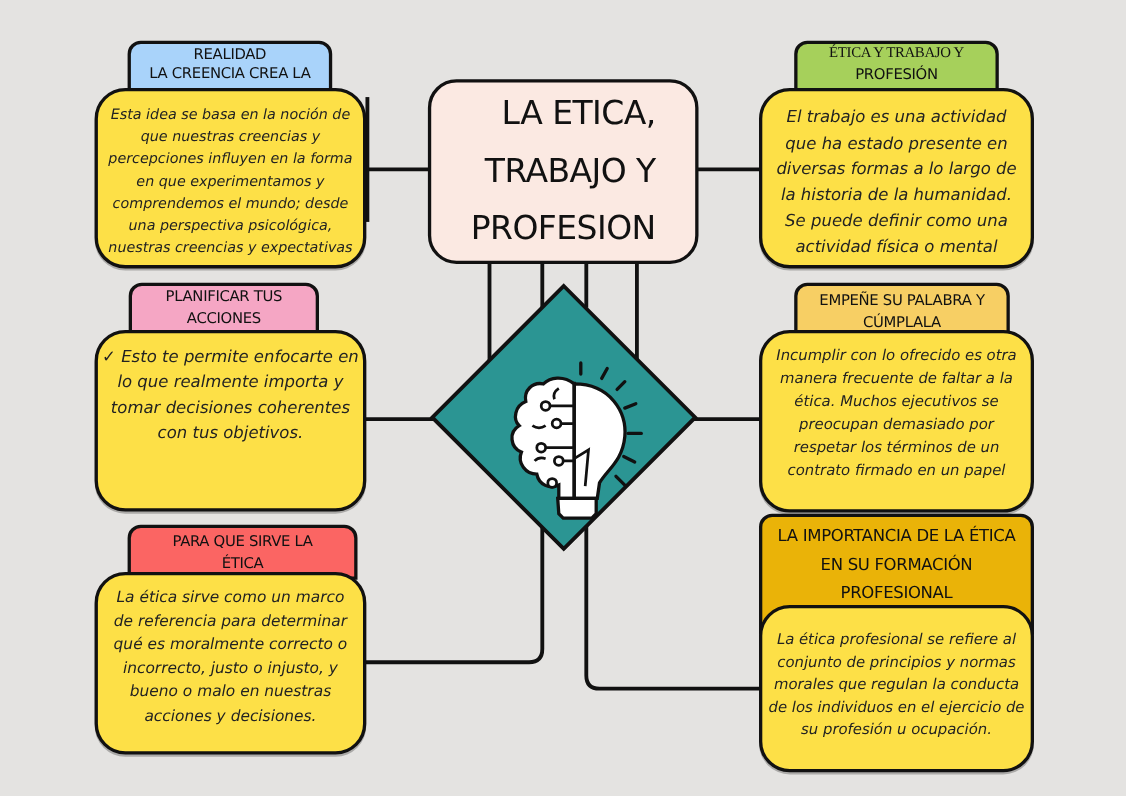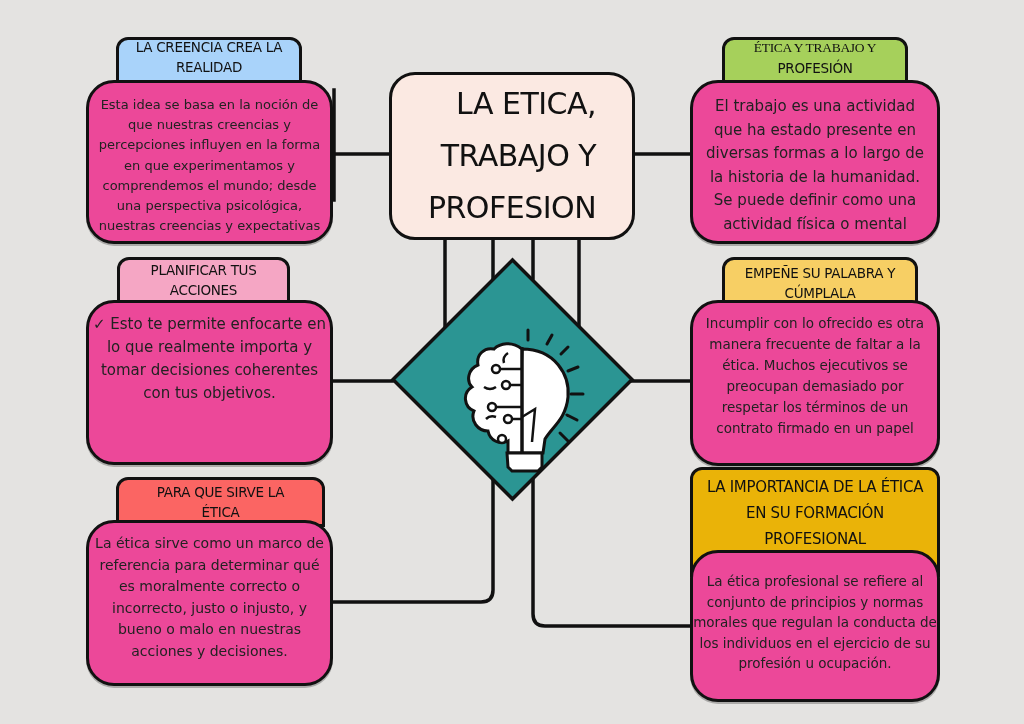--- a/index.html
+++ b/index.html
@@ -20,30 +20,31 @@
     font-family: "DejaVu Sans", sans-serif;
     font-size: 13.5px;
     line-height: 20px;
     color: #111;
     overflow: hidden;
     padding-top: 0px;
     letter-spacing: -0.3px;
   }
   .card {
     position: absolute;
-    background: #ec4899;
+    background: #fde047;
     border: 3.5px solid #111;
     border-radius: 28px;
     text-align: center;
     font-family: "DejaVu Sans", sans-serif;
     color: #222;
     display: flex;
     align-items: flex-start;
     overflow: hidden;
     box-shadow: 0 2px 0 rgba(0,0,0,0.25);
+    font-style: italic;
   }
   .card p { width: 100%; }
 
   .center-title {
     position: absolute;
     left: 389px; top: 72px; width: 246px; height: 168px;
     background: #fbe9e2;
     border: 3.5px solid #111;
     border-radius: 26px;
     display: flex; align-items: center; justify-content: center;
@@ -134,22 +135,22 @@
         <line x1="178" y1="90" x2="171" y2="97"></line>
         <line x1="188" y1="110" x2="178" y2="114"></line>
         <line x1="193" y1="137" x2="181" y2="137"></line>
         <line x1="187" y1="163" x2="177" y2="158"></line>
         <line x1="178" y1="184" x2="170" y2="176"></line>
       </g>
     </svg>
   </div>
 
   <div class="tab" style="left:116px; top:37px; width:186px; height:50px; background:#a9d3fa;">
+    <div>REALIDAD</div>
     <div style="margin-top:-3px;">LA CREENCIA CREA LA</div>
-    <div>REALIDAD</div>
   </div>
   <div class="card" style="left:86px; top:80px; width:247px; height:164px; padding:12px 6px 0; font-size:13px; line-height:20.2px;">
     <p>Esta idea se basa en la noción de que nuestras creencias y percepciones influyen en la forma en que experimentamos y comprendemos el mundo; desde una perspectiva psicológica, nuestras creencias y expectativas</p>
   </div>
 
   <div class="tab" style="left:722px; top:37px; width:186px; height:50px; background:#a6d05b;">
     <div style="margin-top:-2px;font-family:Liberation Serif, serif;">ÉTICA Y TRABAJO Y</div>
     <div>PROFESIÓN</div>
   </div>
   <div class="card" style="left:690px; top:80px; width:250px; height:164px; padding:12px 6px 0; font-size:15px; line-height:23.5px;">

